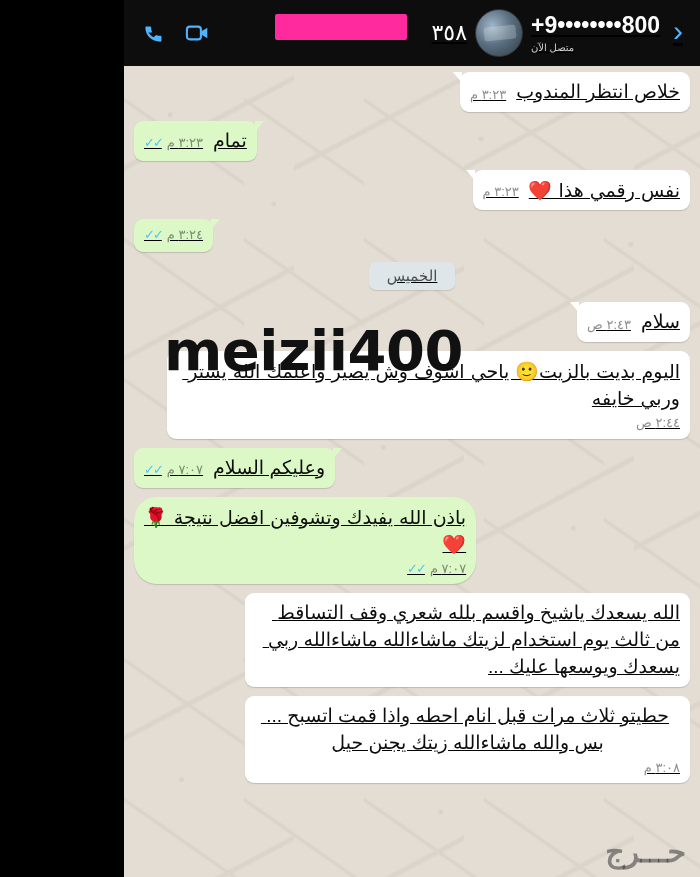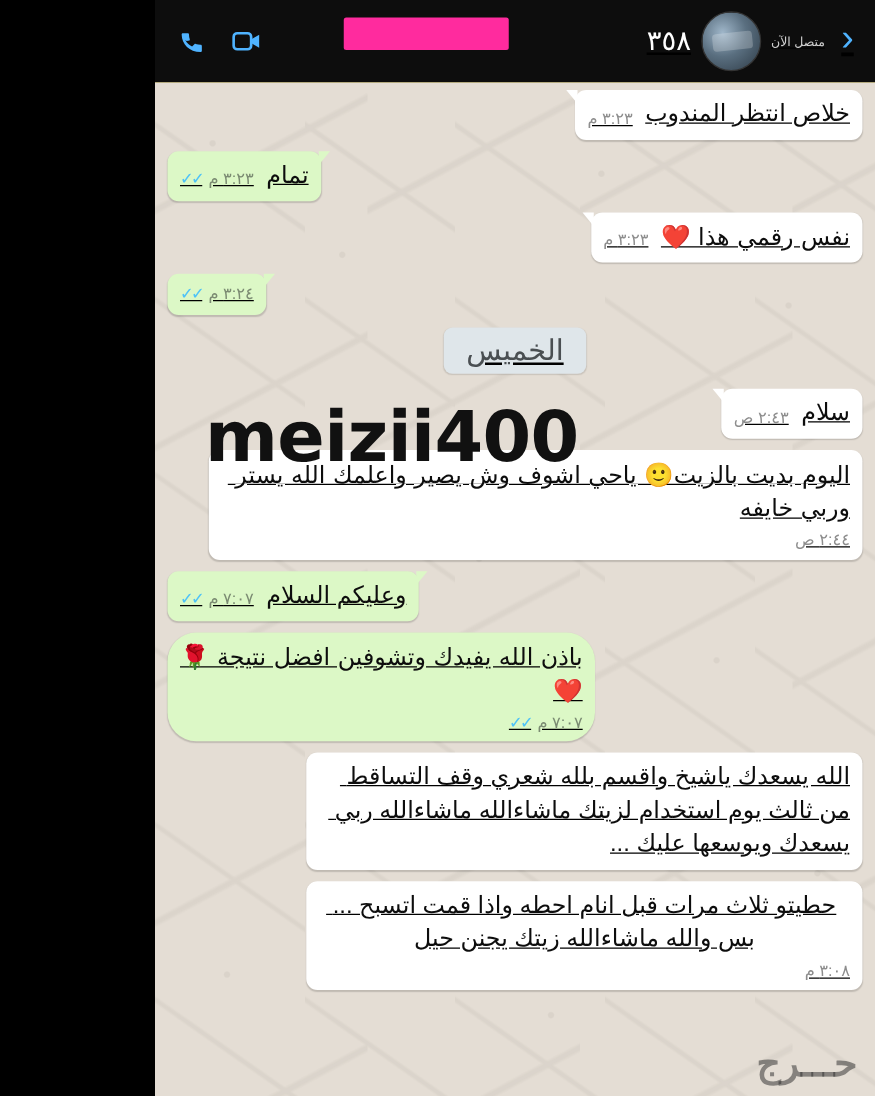--- a/index.html
+++ b/index.html
@@ -238,21 +238,21 @@
   .daypill-wrap {
     display: flex;
     justify-content: center;
     margin: 10px 0 12px 0;
     position: relative;
     z-index: 2;
   }
   .daypill {
     background: #dfe6ea;
     color: #4a4f52;
-    font-size: 23px;
+    font-size: 15px;
     padding: 5px 18px;
     border-radius: 7px;
     box-shadow: 0 1px 1px rgba(0,0,0,0.12);
   }
 
   
   .watermark {
     position: absolute;
     left: 40px;
     top: 318px;
@@ -298,20 +298,21 @@
         <svg width="28" height="28" viewBox="0 0 24 24" fill="none" stroke="currentColor" stroke-width="1.8">
           <rect x="2.5" y="6.5" width="12" height="11" rx="2.5"></rect>
           <path d="M15 10.5l5-3v9l-5-3z" fill="currentColor" stroke="none"></path>
         </svg>
       </div>
 
       <div class="hdr-center">
         <div class="count">٣٥٨</div>
         <div class="avatar"></div>
         <div class="name-block">
+          <div class="chat-name">+9••••••••800</div>
           <div class="chat-status">متصل الآن</div>
         </div>
       </div>
 
       <div class="chev">›</div>
 
       <div class="redact"></div>
     </div>
 
     <div class="chat">

